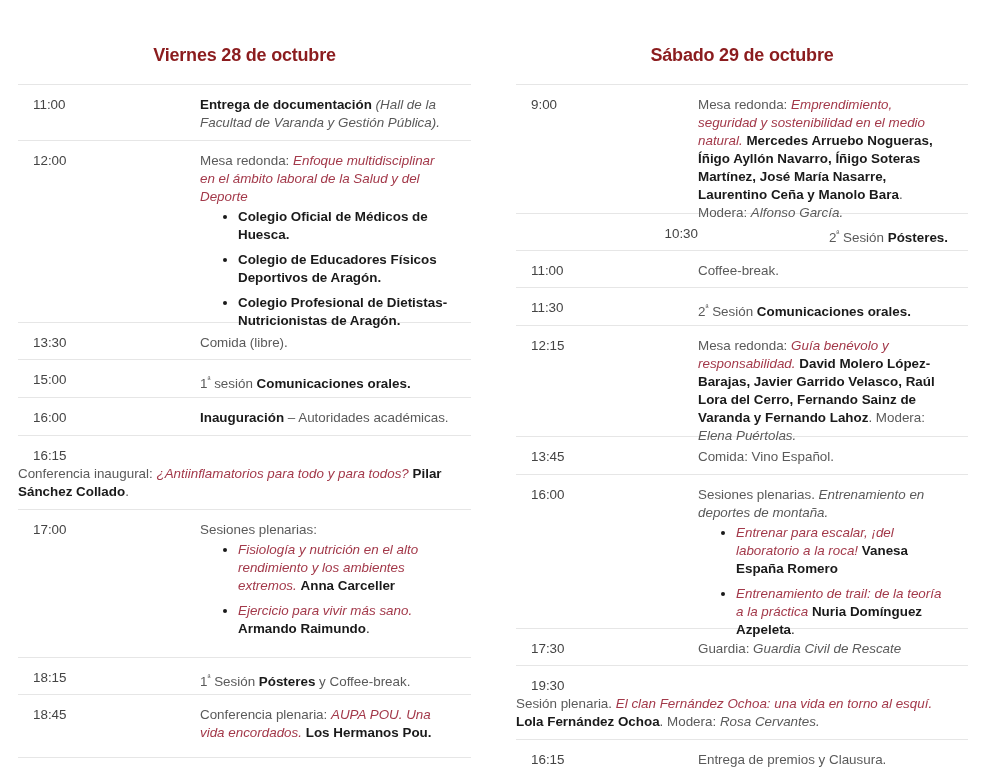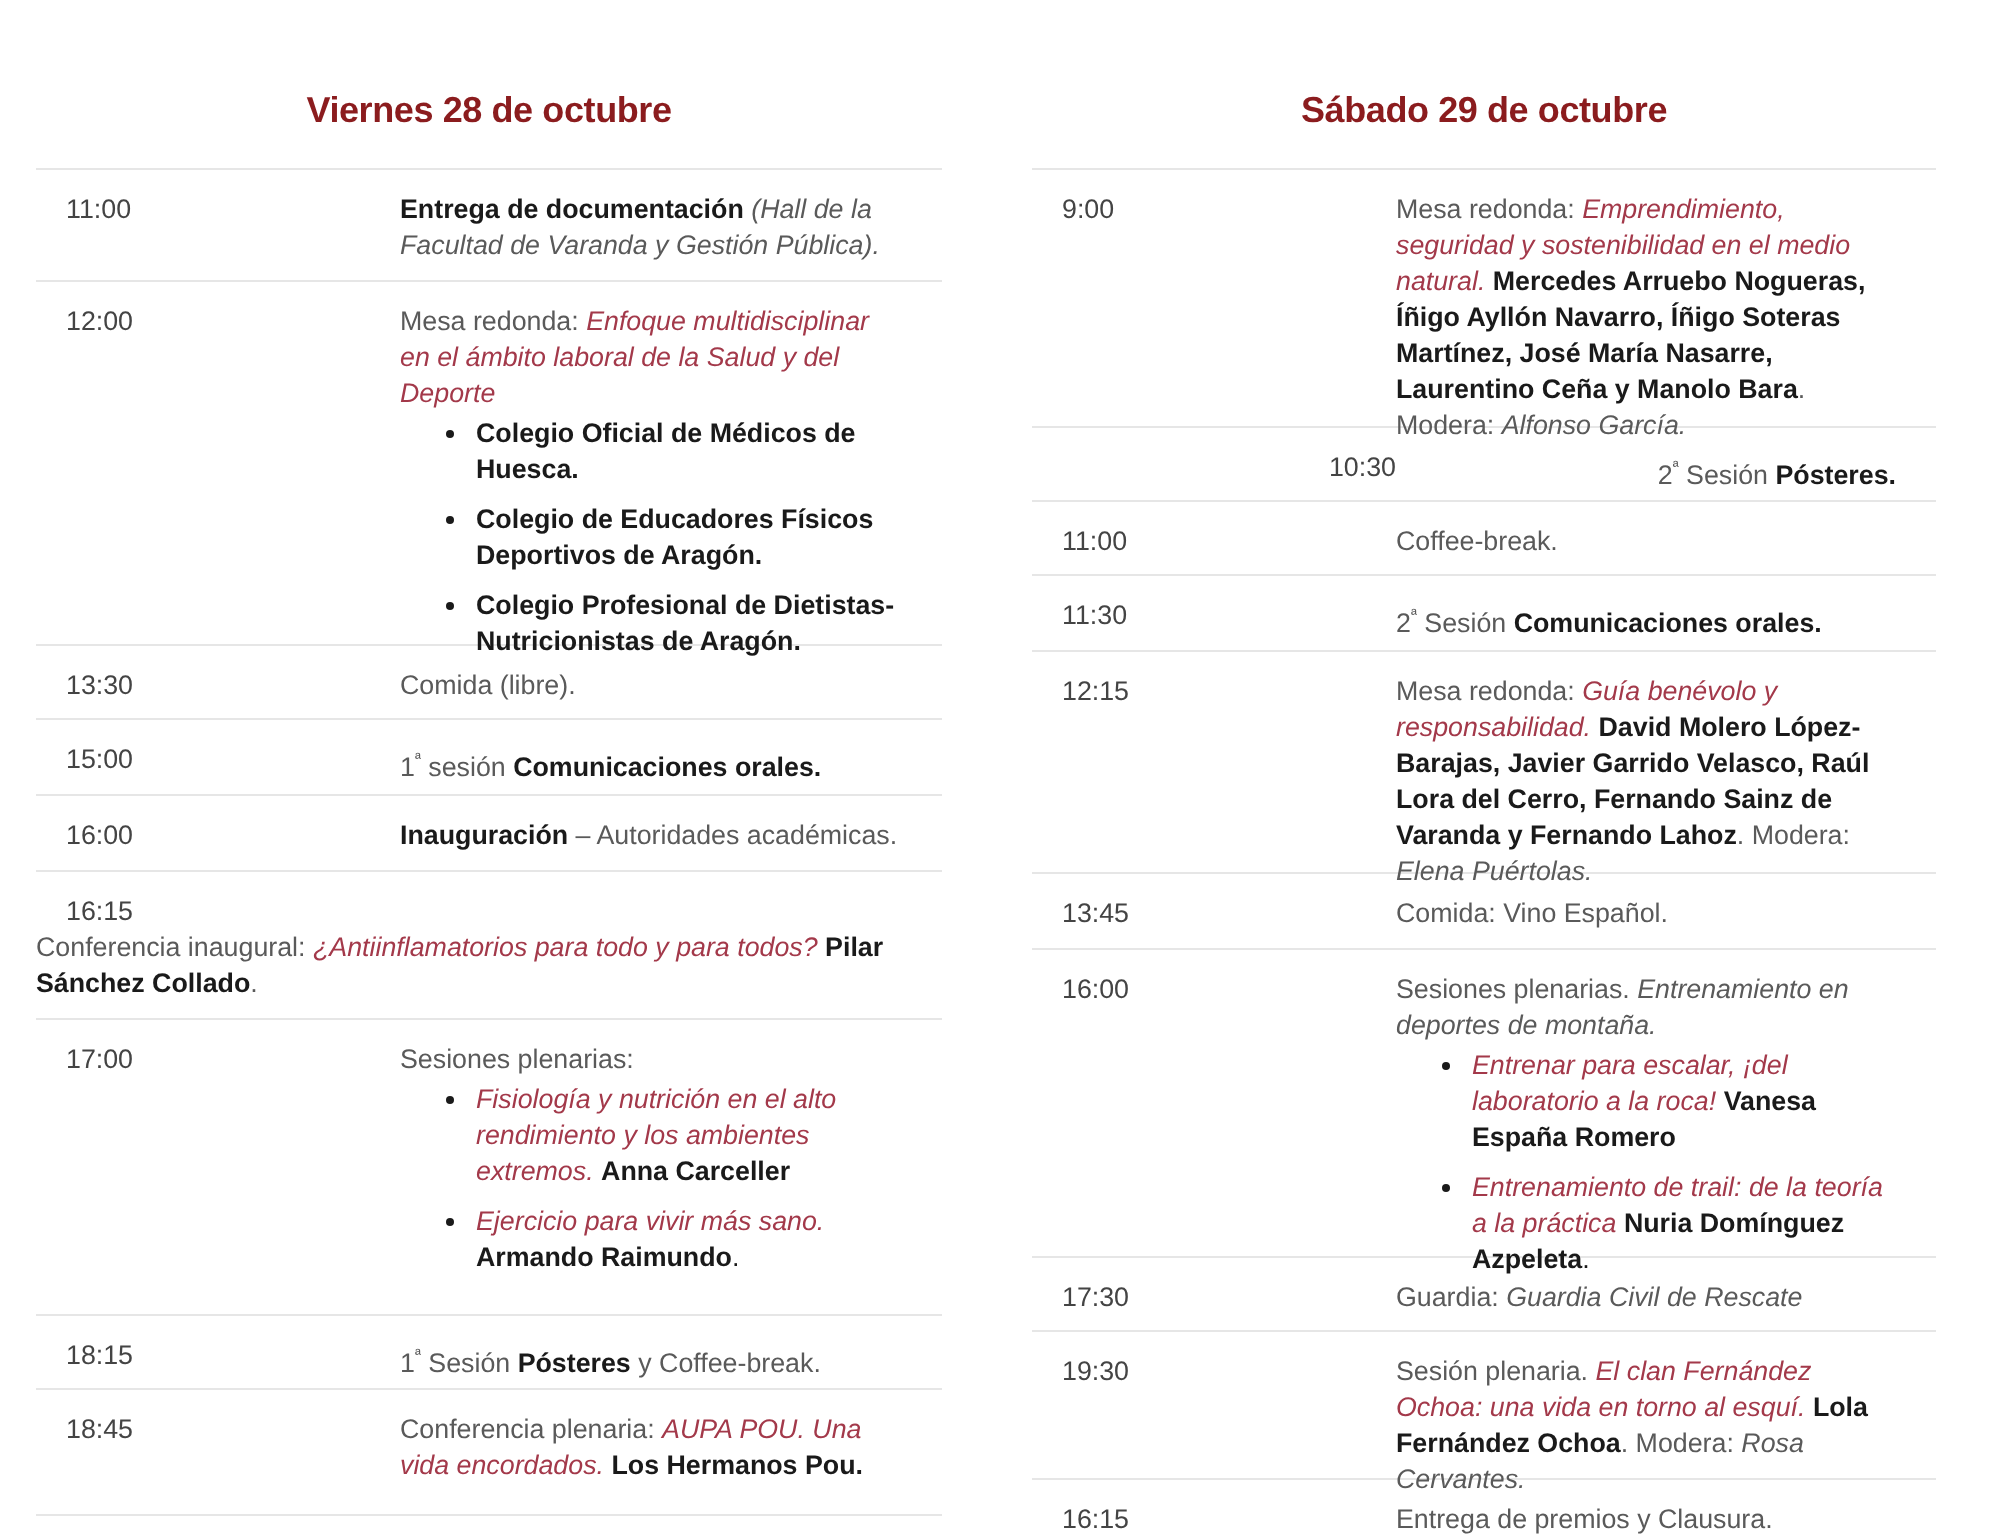--- a/index.html
+++ b/index.html
@@ -111,21 +111,21 @@
         <div class="time">16:00</div>
         <div class="desc"><span>Sesiones plenarias. </span><span class="i">Entrenamiento en deportes de montaña.</span><ul>
             <li><span class="red">Entrenar para escalar, ¡del laboratorio a la roca!</span><span>  </span><span class="b">Vanesa España Romero</span></li>
             <li><span class="red">Entrenamiento de trail: de la teoría a la práctica</span><span> </span><span class="b">Nuria Domínguez Azpeleta</span><span>.</span></li>
           </ul></div>
       </div>
       <div class="row" style="height: 37px;">
         <div class="time">17:30</div>
         <div class="desc"><span>Guardia: </span><span class="i">Guardia Civil de Rescate</span></div>
       </div>
-      <div class="row" style="height: 74px;">
+      <div class="row" style="height: 74px; flex-direction: column;">
         <div class="time">19:30</div>
         <div class="desc"><span>Sesión plenaria. </span><span class="red">El clan Fernández Ochoa: una vida en torno al esquí.</span><span> </span><span class="b">Lola Fernández Ochoa</span><span>. Modera: </span><span class="i">Rosa Cervantes.</span></div>
       </div>
       <div class="row" style="height: 38px;">
         <div class="time">16:15</div>
         <div class="desc"><span>Entrega de premios y Clausura.</span></div>
       </div>
     </div>
 </div>
 

